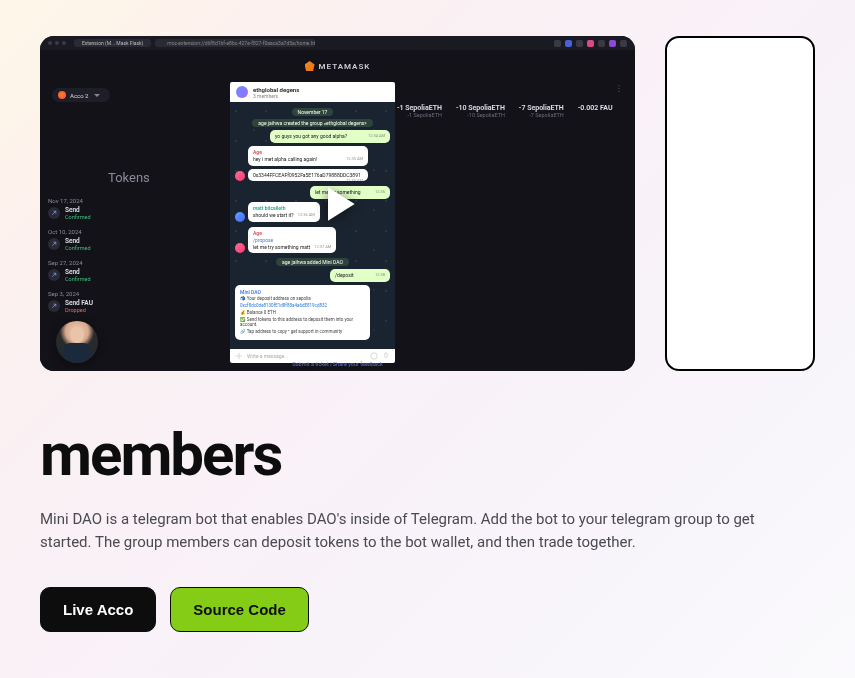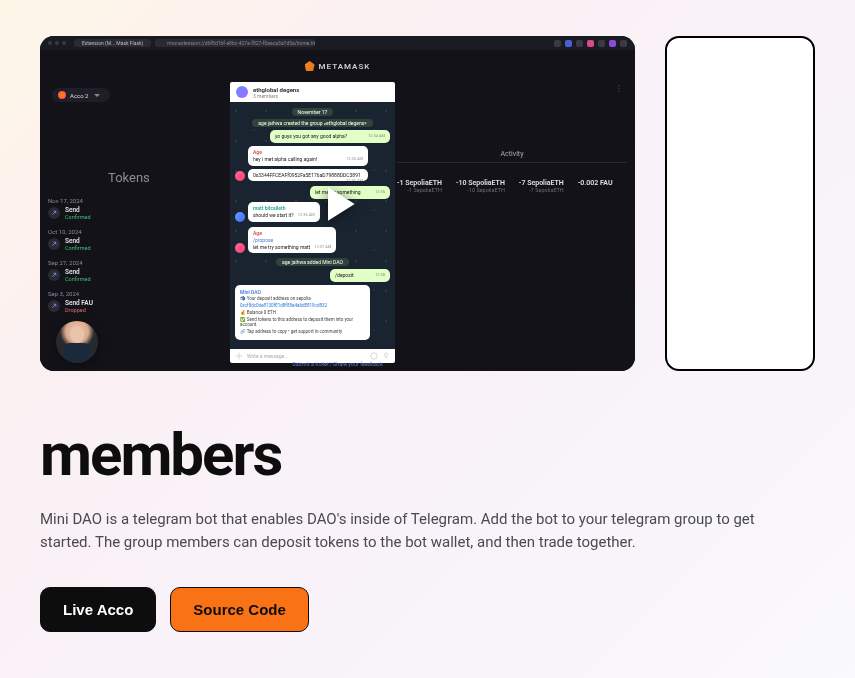--- a/index.html
+++ b/index.html
@@ -270,21 +270,21 @@
       font-size: 15px;
       font-weight: 700;
       cursor: pointer;
       border: 1.5px solid #0d0d0d;
     }
     .btn.primary {
       background: #0d0d0d;
       color: #fff;
     }
     .btn.secondary {
-      background: #f97316;
+      background: #84cc16;
       color: #0d0d0d;
     }
   </style>
 </head>
 <body>
 
 <div class="content">
   <div class="media-row">
     <div class="video-card">
       <div class="browser-chrome">
@@ -428,21 +428,20 @@
                   <circle cx="5" cy="5" r="4" stroke="#888" fill="none"></circle>
                 </svg>
               <svg class="tg-input-icon" viewBox="0 0 10 10">
                   <rect x="3.5" y="1" width="3" height="6" rx="1.5" stroke="#888" fill="none"></rect>
                 </svg>
             </div>
           </div>
 
           <div class="right-panel">
             <span class="right-icon">⋮</span>
-            <div class="activity-tab">Activity</div>
             <div class="right-tx-list">
               <div class="right-tx">
                   <div class="right-tx-amt">-1 SepoliaETH</div>
                   <div class="right-tx-sub">-1 SepoliaETH</div>
                 </div>
               <div class="right-tx">
                   <div class="right-tx-amt">-10 SepoliaETH</div>
                   <div class="right-tx-sub">-10 SepoliaETH</div>
                 </div>
               <div class="right-tx">

